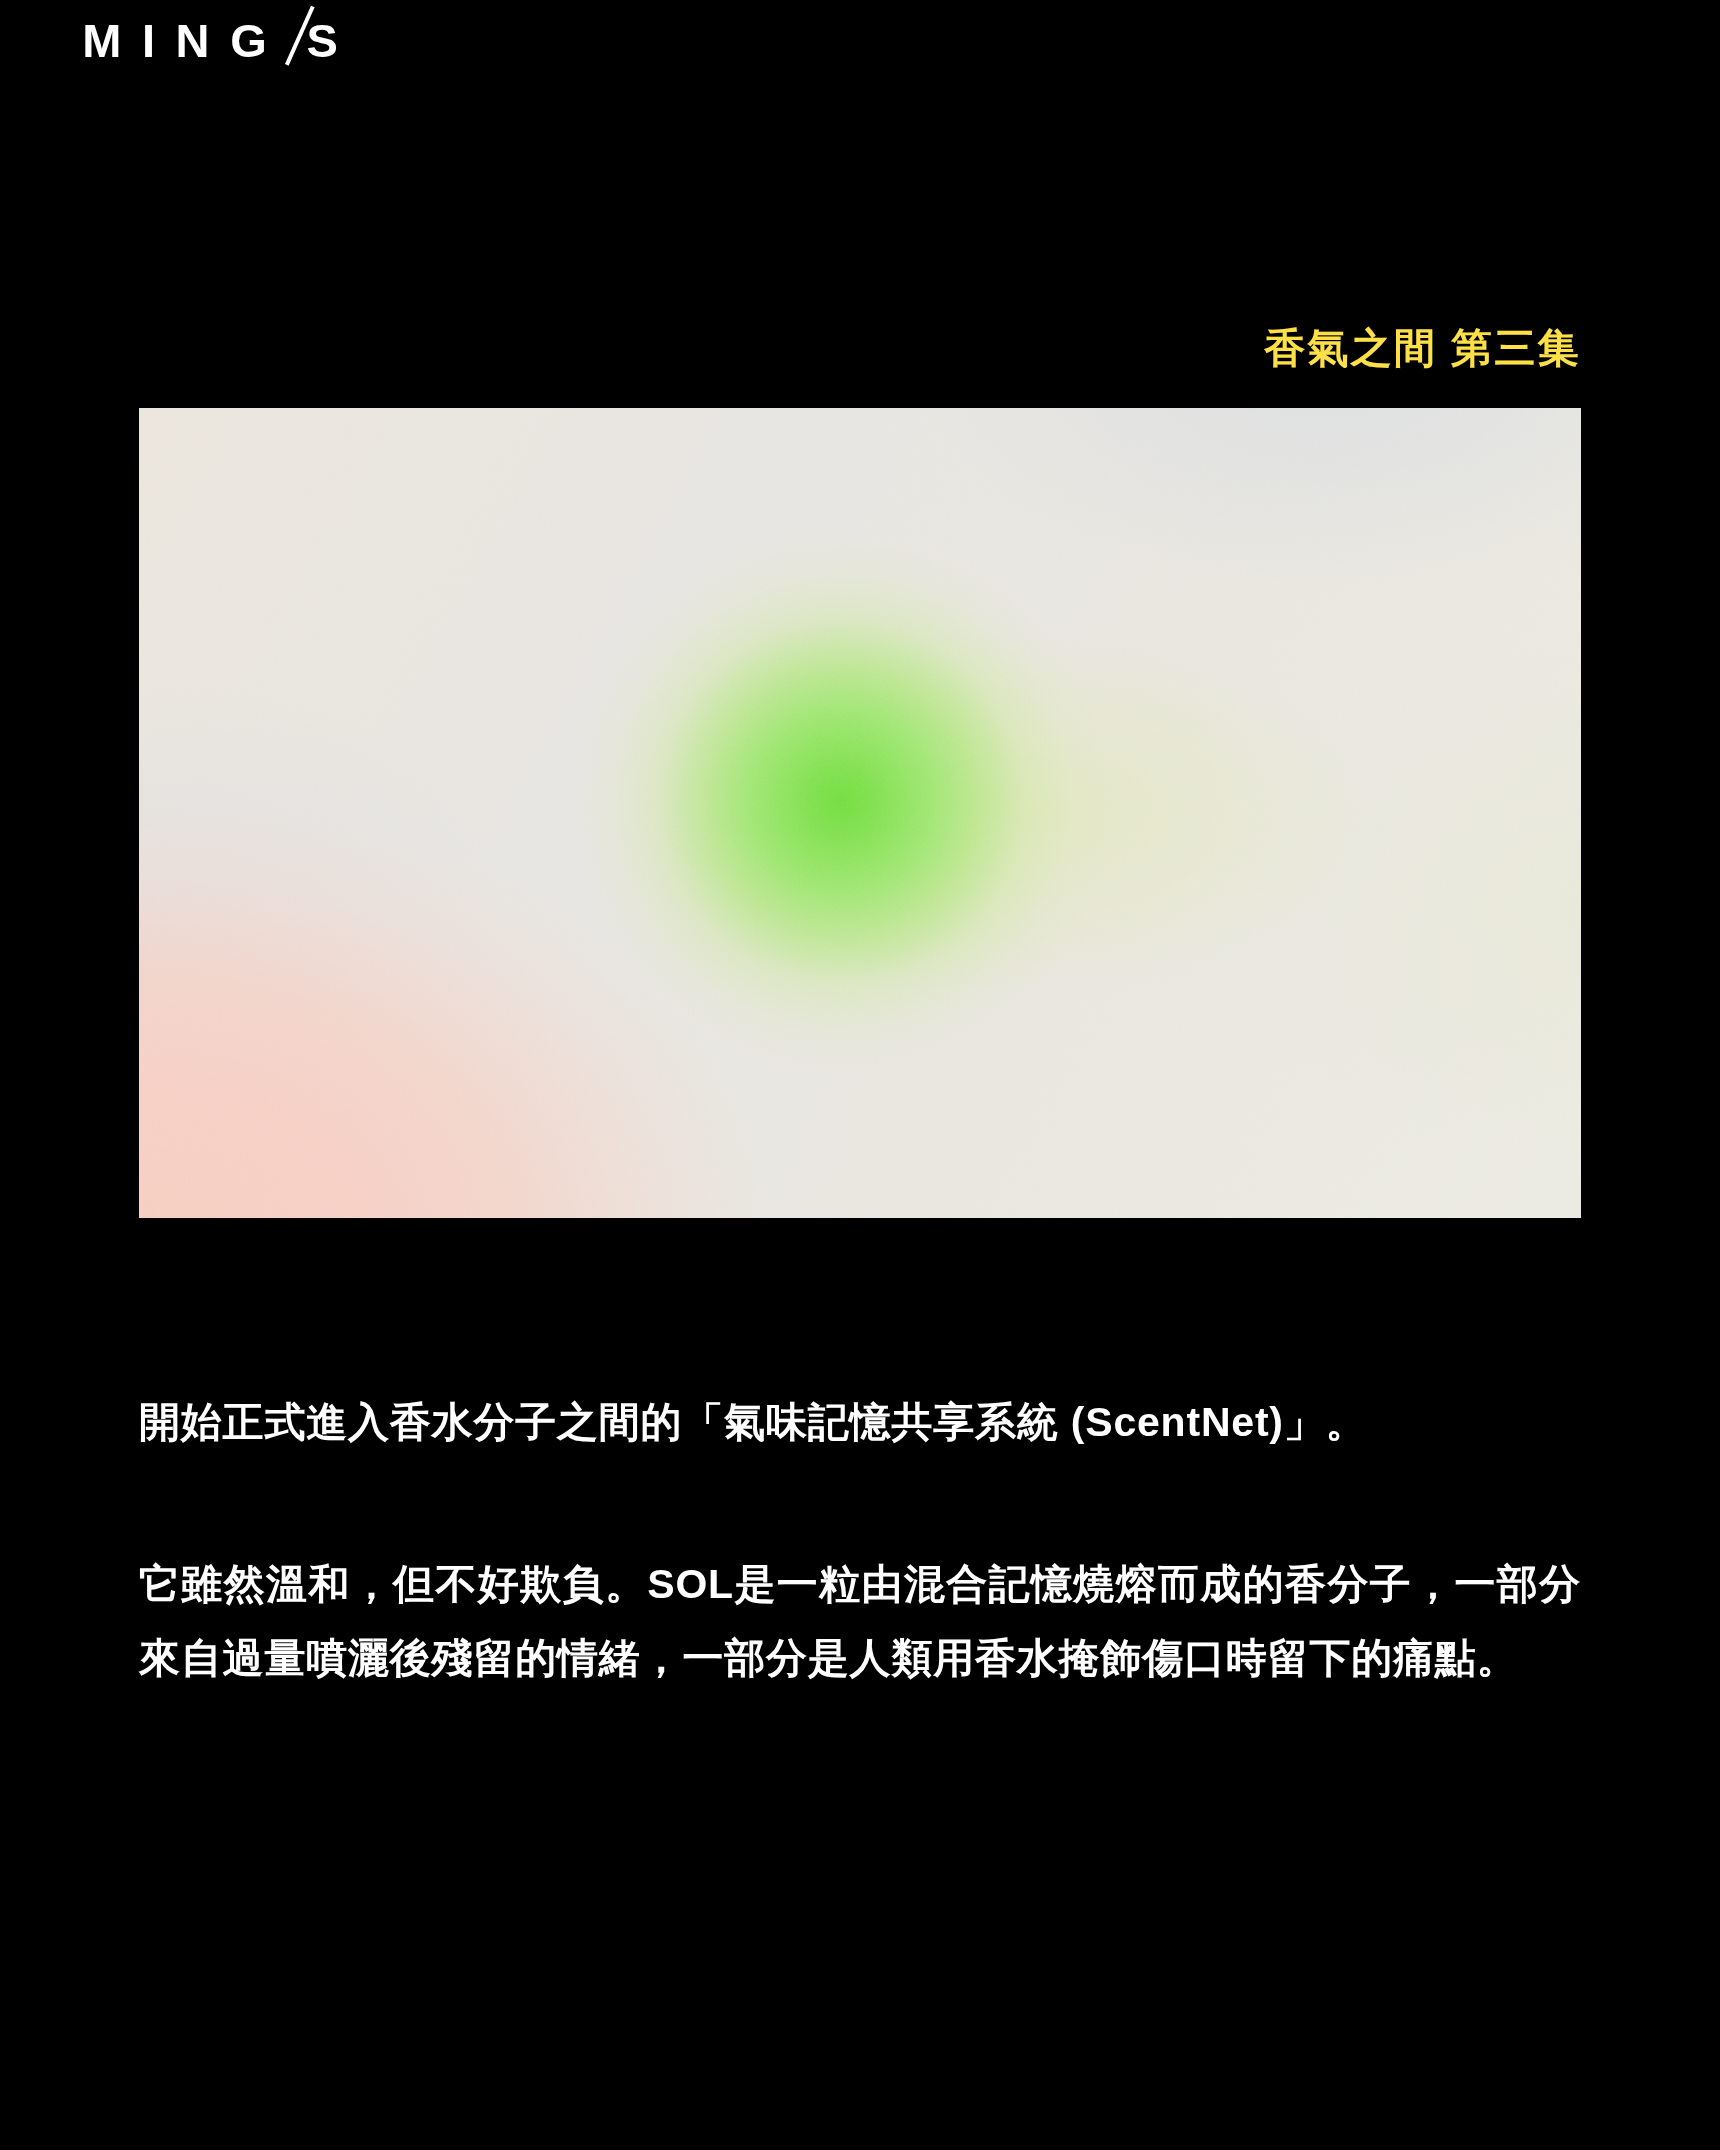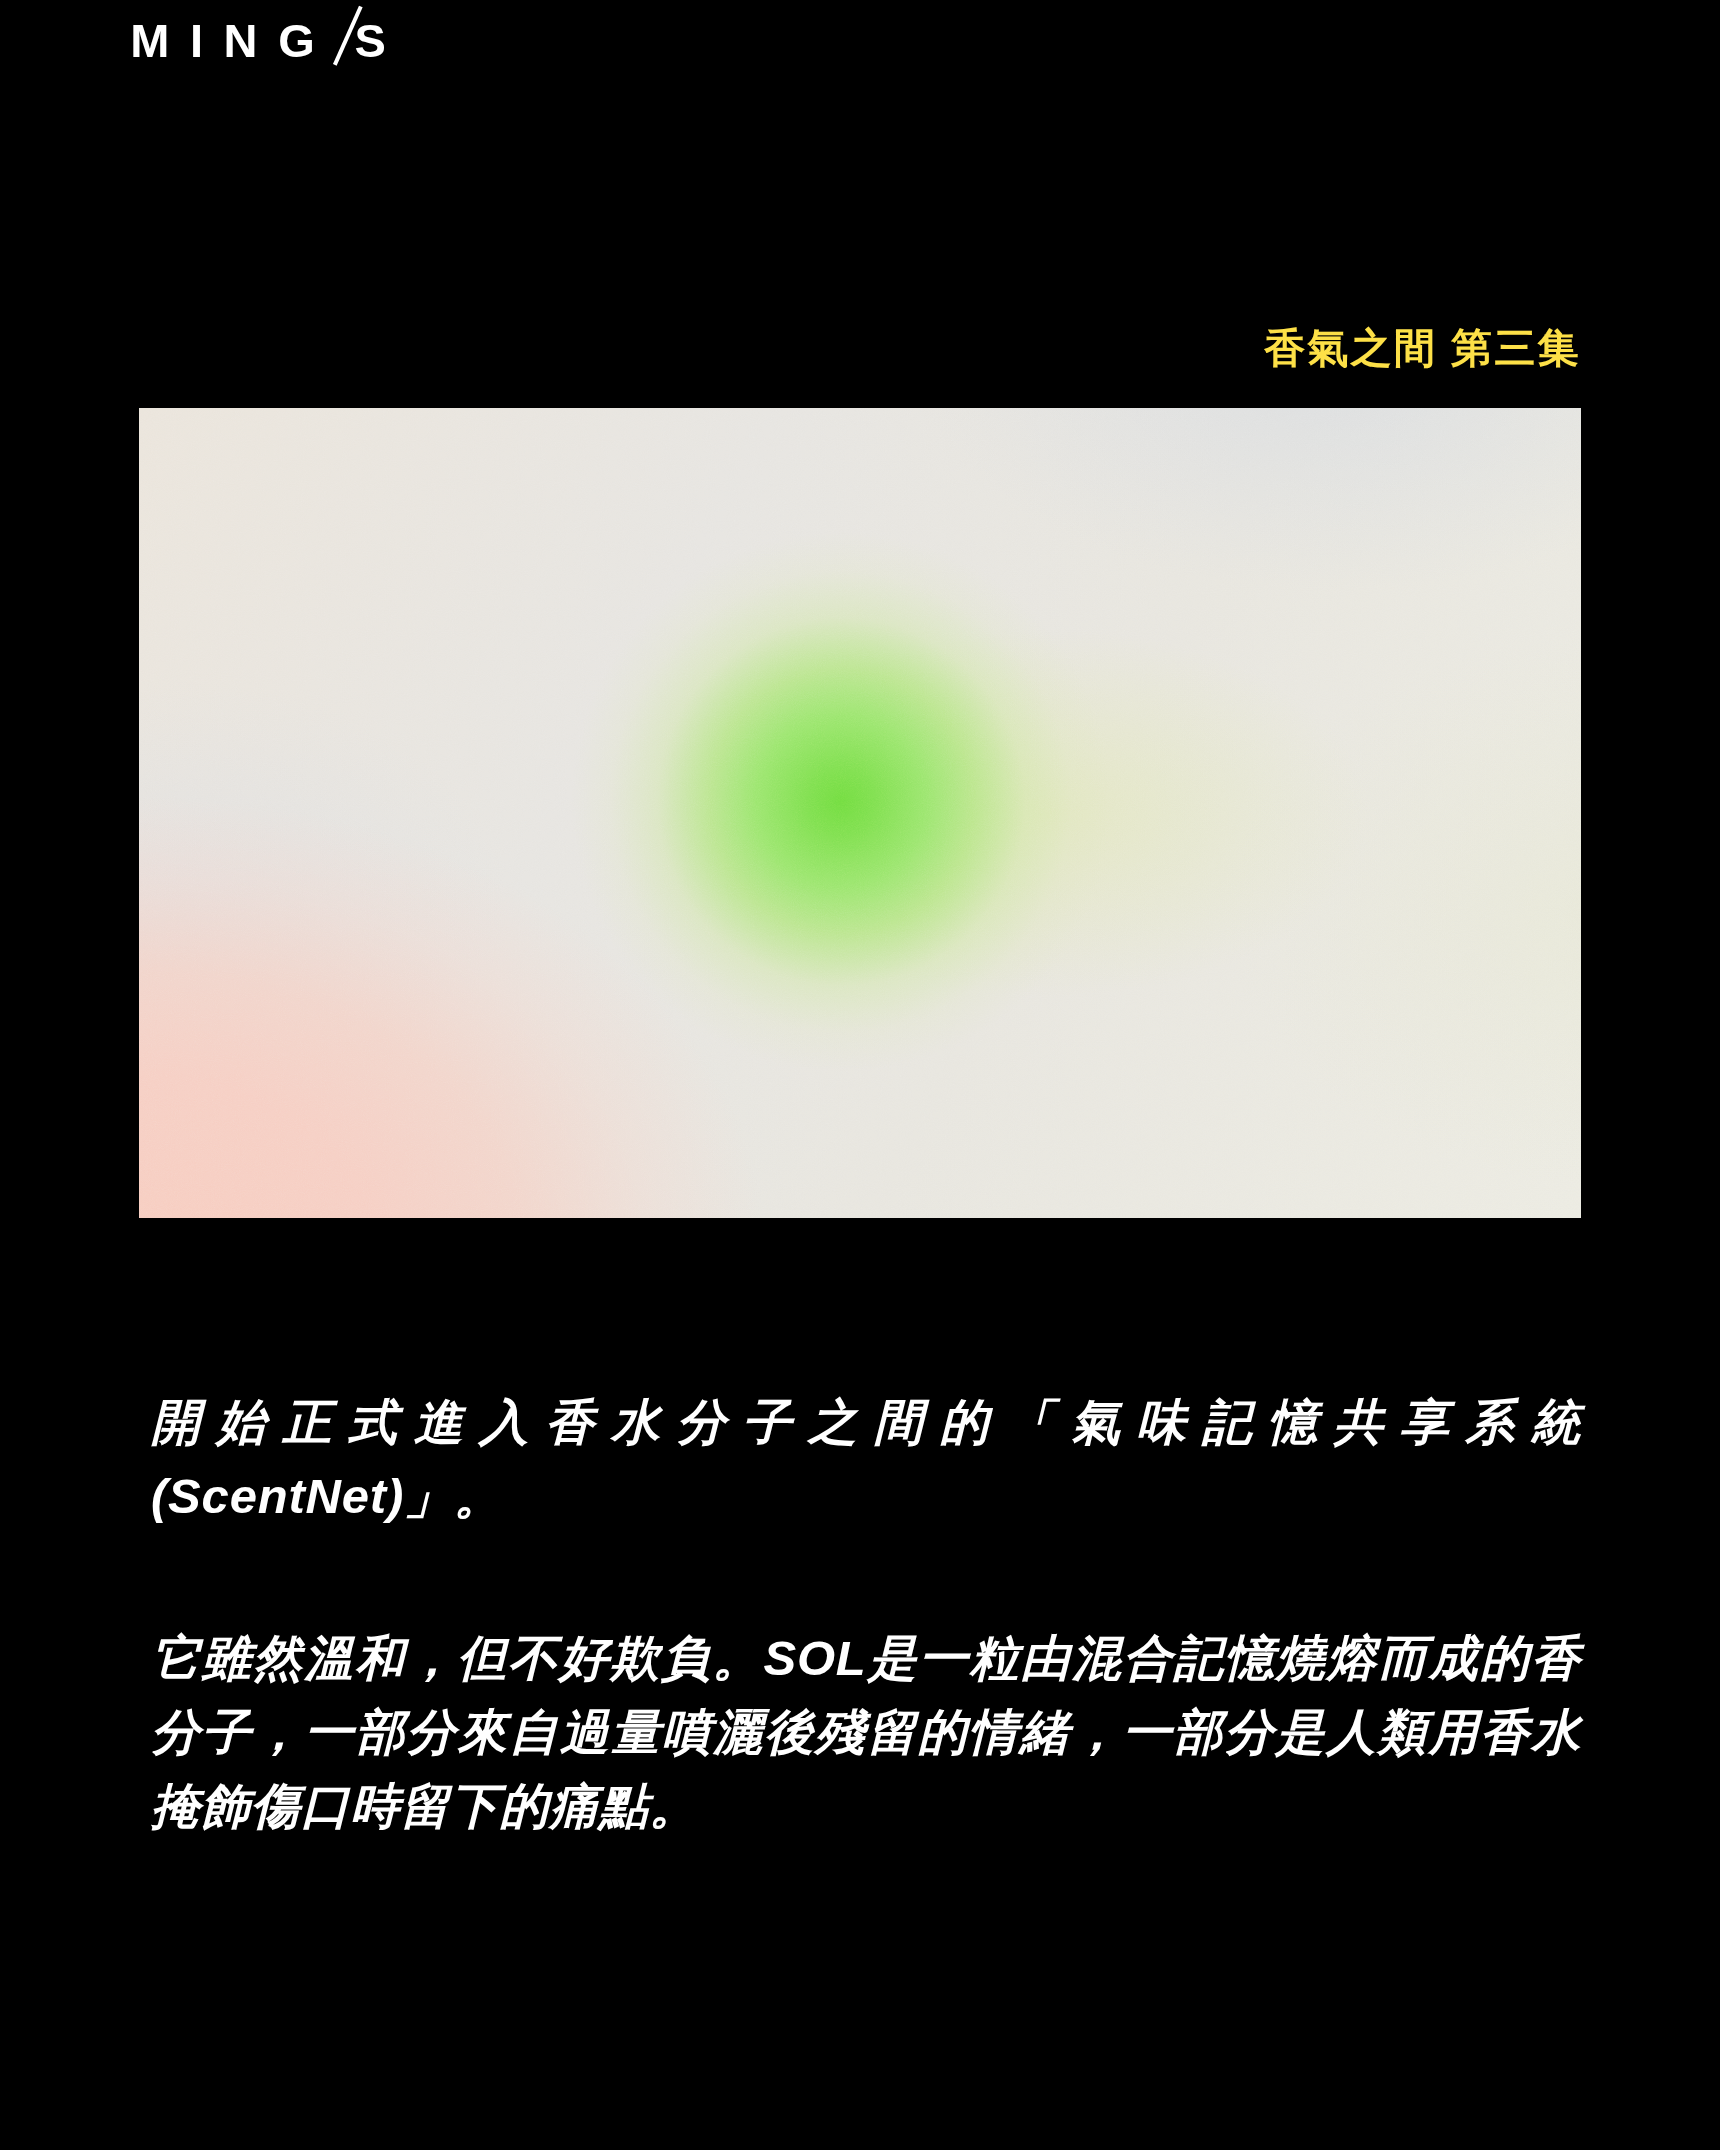--- a/index.html
+++ b/index.html
@@ -21,21 +21,20 @@
     background: #000000;
   }
 
   
   .brand {
     position: absolute;
     left: 70px;
     top: 0;
     width: 841px;
     height: 252px;
-    margin-left: 48px;
   }
   .brand-line1 {
     position: absolute;
     left: 12.2px;
     top: 17px;
     display: flex;
     align-items: flex-start;
     font-size: 47px;
     line-height: 47px;
     font-weight: 700;
@@ -116,27 +115,26 @@
 
   
   .article {
     position: absolute;
     left: 139px;
     top: 1385px;
     width: 1442px;
     color: #ffffff;
   }
   .article p {
-    margin: 0 0 88px 12px;
-    font-size: 49px;
+    margin: 0 0 88px 0;
+    font-size: 41px;
     line-height: 74px;
     font-weight: 700;
     letter-spacing: 0.8px;
     text-align: justify;
-    font-style: italic;
   }
   .article p:last-child { margin-bottom: 0; }
 </style>
 </head>
 <body>
 
 <div class="page">
 
   <header class="brand">
     <div class="brand-line1">

